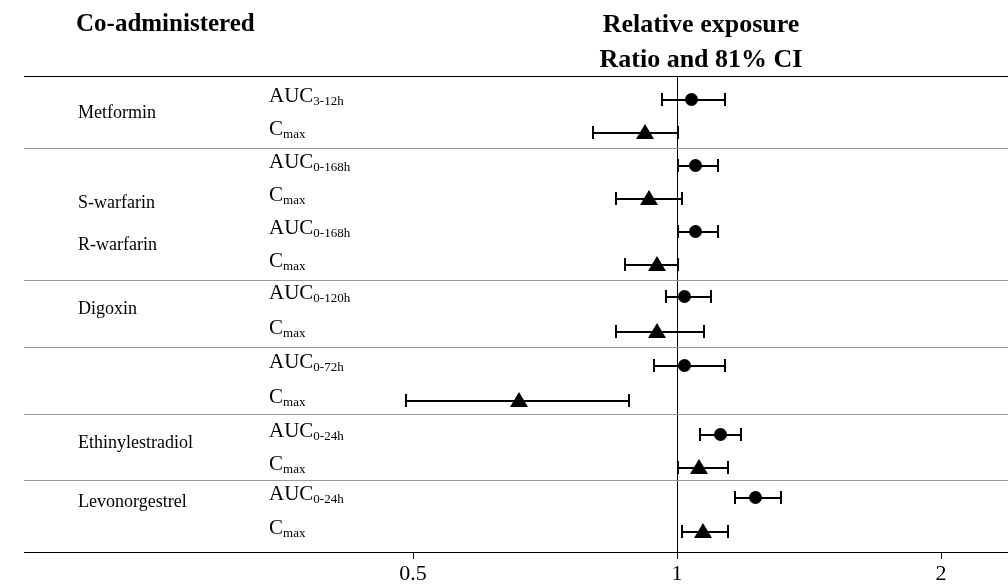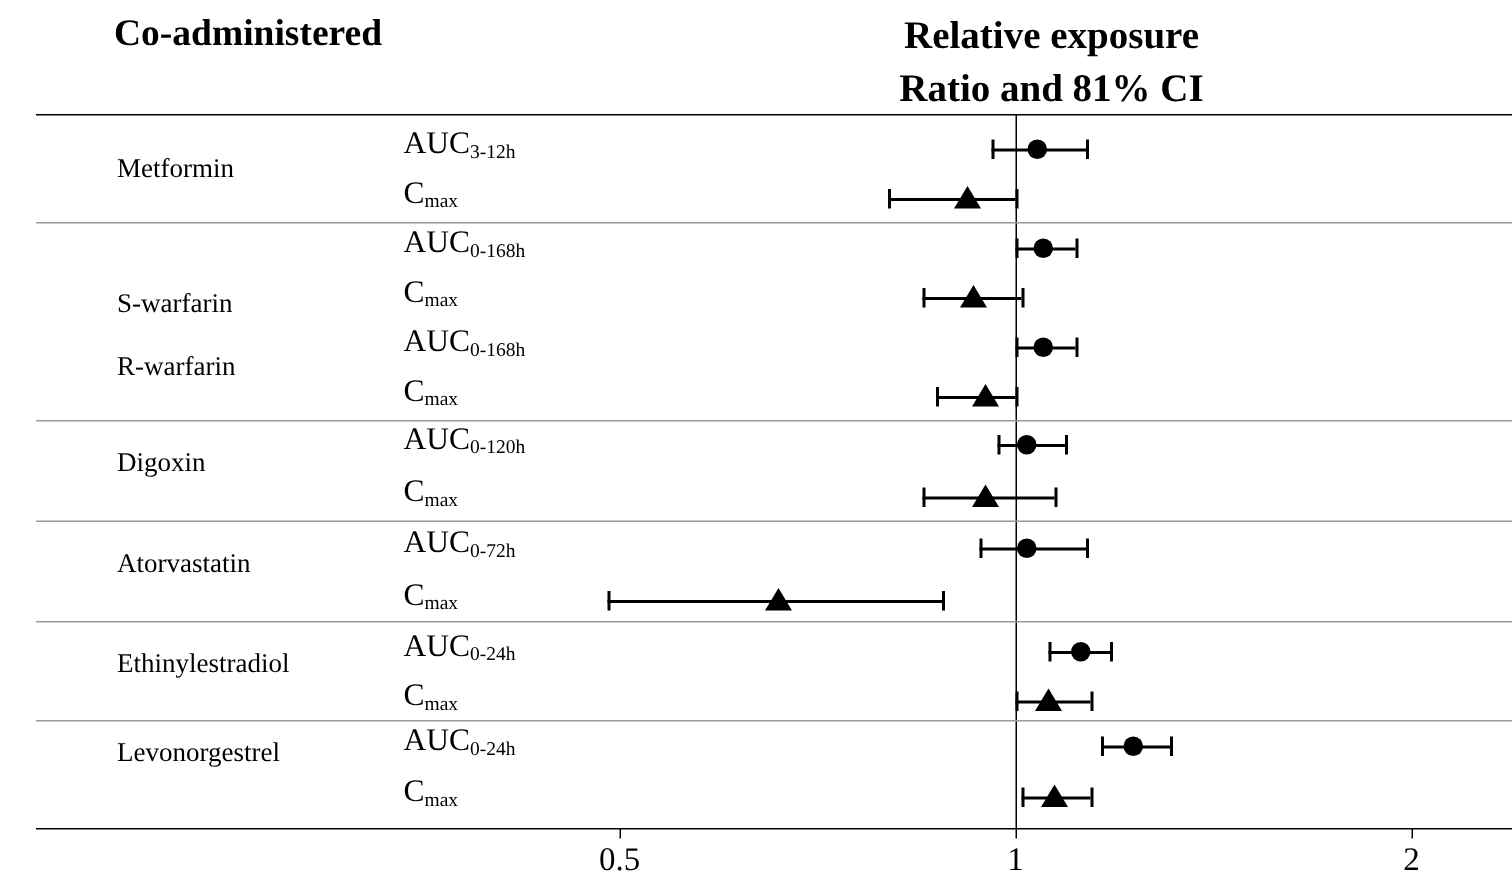--- a/index.html
+++ b/index.html
@@ -139,21 +139,20 @@
 <div class="rule" style="top: 76px;"></div>
     <div class="rule thin" style="top: 148px;"></div>
     <div class="rule thin" style="top: 280px;"></div>
     <div class="rule thin" style="top: 347px;"></div>
     <div class="rule thin" style="top: 414px;"></div>
     <div class="rule thin" style="top: 480px;"></div>
     <div class="med-label" style="top: 102px;">Metformin</div>
     <div class="med-label" style="top: 168px; margin-top: 24px;">S-warfarin</div>
     <div class="med-label" style="top: 234px;">R-warfarin</div>
     <div class="med-label" style="top: 298px; text-align: center;">Digoxin</div>
-    <div class="med-label" style="top: 365px;">Atorvastatin</div>
     <div class="med-label" style="top: 432px;">Ethinylestradiol</div>
     <div class="med-label" style="top: 491px;">Levonorgestrel</div>
     <div class="param" style="top: 83px;"><span>AUC</span><sub>3-12h</sub></div>
     <div class="param" style="top: 116px;"><span>C</span><sub>max</sub></div>
     <div class="param" style="top: 149px;"><span>AUC</span><sub>0-168h</sub></div>
     <div class="param" style="top: 182px;"><span>C</span><sub>max</sub></div>
     <div class="param" style="top: 215px;"><span>AUC</span><sub>0-168h</sub></div>
     <div class="param" style="top: 248px;"><span>C</span><sub>max</sub></div>
     <div class="param" style="top: 280px;"><span>AUC</span><sub>0-120h</sub></div>
     <div class="param" style="top: 315px;"><span>C</span><sub>max</sub></div>

